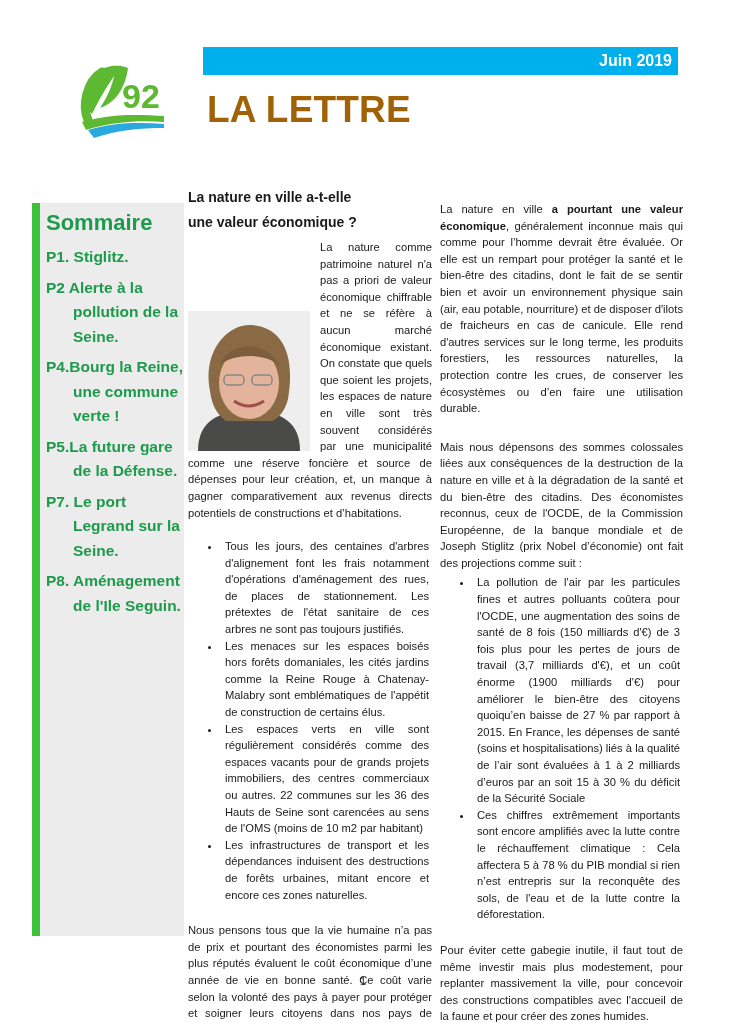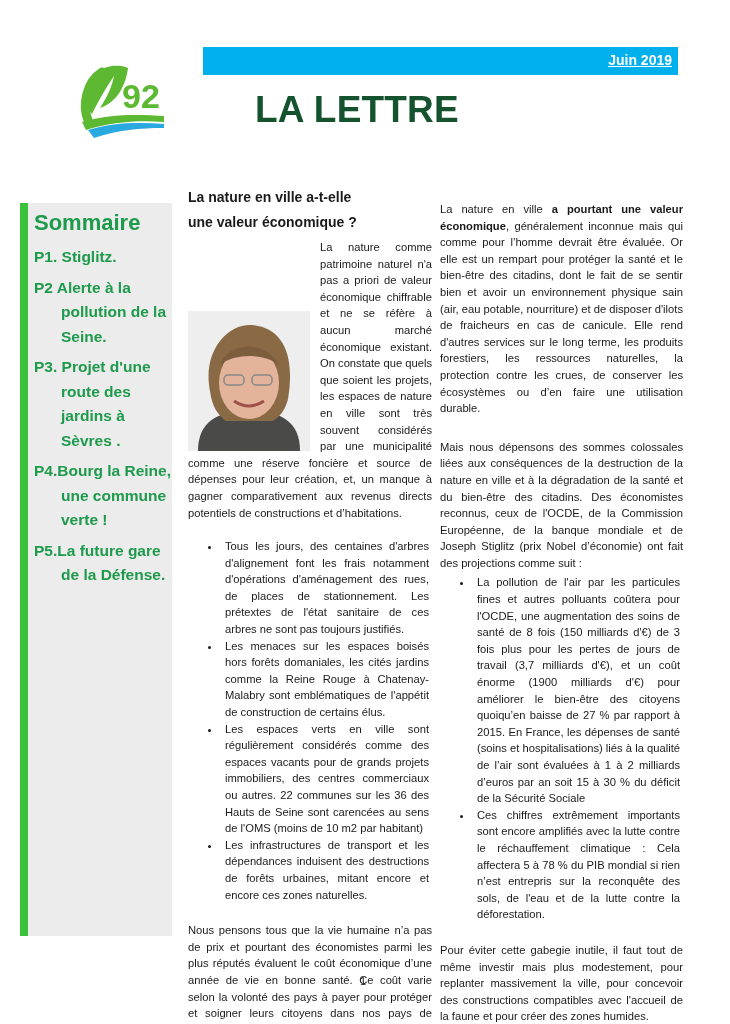--- a/index.html
+++ b/index.html
@@ -1,21 +1,21 @@
 <!DOCTYPE html>
 <html><head>
 <meta charset="utf-8">
 <style>
   html, body { margin:0; padding:0; background:#ffffff; }
   body { width:730px; height:1024px; position:relative; overflow:hidden; font-family:"Liberation Sans", sans-serif; color:#1a1a1a; }
   .logo { position:absolute; left:78px; top:62px; width:88px; height:78px; }
   .date-bar { position:absolute; left:203px; top:47px; width:475px; height:28px; background:#00b0ec; }
-  .date-bar span { position:absolute; right:6px; top:5px; color:#ffffff; font-weight:bold; font-size:14px;text-decoration:underline; }
-  .title { position:absolute; left:207px; top:90px; color:#14532d; font-weight:bold; font-size:37px; line-height:40px; letter-spacing:0.2px;margin-left:48px; }
-  .sommaire { position:absolute; left:20px; top:203px; width:152px; height:733px; background:#ececec; border-left:8px solid #3cc13b; box-sizing:border-box; padding:6px 0 0 6px; color:#1d9a4b; font-weight:bold; }
+  .date-bar span { position:absolute; right:6px; top:5px; color:#ffffff; font-weight:bold; font-size:16px; }
+  .title { position:absolute; left:207px; top:90px; color:#a16207; font-weight:bold; font-size:37px; line-height:40px; letter-spacing:0.2px; }
+  .sommaire { position:absolute; left:32px; top:203px; width:152px; height:733px; background:#ececec; border-left:8px solid #3cc13b; box-sizing:border-box; padding:6px 0 0 6px; color:#1d9a4b; font-weight:bold; }
   .sommaire h2 { margin:0 0 8px 0; font-size:22px; line-height:28px; color:#1d9a4b; }
   .toc-item { font-size:15.5px; line-height:24.5px; margin-bottom:6px; padding-left:27px; text-indent:-27px; }
   .col { position:absolute; font-size:11.2px; line-height:16.6px; text-align:justify; }
   .col1 { left:188px; top:185px; width:244px; }
   .col2 { left:440px; top:185px; width:243px; }
   .col p { margin:0; }
   .headline { font-weight:bold; font-size:14px; line-height:25px; margin:0 0 4px 0 !important; }
   .photo { float:left; width:122px; height:140px; margin:6px 10px 0 0; background:linear-gradient(180deg,#f2f2f2 0%,#eaeaea 100%); position:relative; overflow:hidden; }
   ul { margin:3px; padding-left:30px; list-style:disc; }
   ul li { padding-left:4px; }
@@ -40,23 +40,24 @@
 </div>
 
 <div class="title">
   <div>LA LETTRE</div>
 </div>
 
 <div class="sommaire">
   <h2>Sommaire</h2>
   <div class="toc-item">P1.  Stiglitz.</div>
   <div class="toc-item">P2  Alerte à la pollution de la Seine.</div>
-  <div class="toc-item">P3. Projet d'une route des jardins à Sèvres .</div>
   <div class="toc-item">P4.Bourg la Reine, une commune verte !</div>
   <div class="toc-item">P5.La future gare de la Défense.</div>
+  <div class="toc-item">P7.  Le port Legrand sur la Seine.</div>
+  <div class="toc-item">P8. Aménagement de l'Ile Seguin.</div>
 </div>
 
 <div class="col col1">
   <p class="headline">
     <span>La nature en ville a-t-elle</span><br>
     <span>une valeur économique ?</span>
   </p>
   <p>
     <span class="photo" style="margin-top:72px;" title="Portrait d'Irène Nenner">
       <svg width="122" height="140" viewBox="0 0 122 140">

